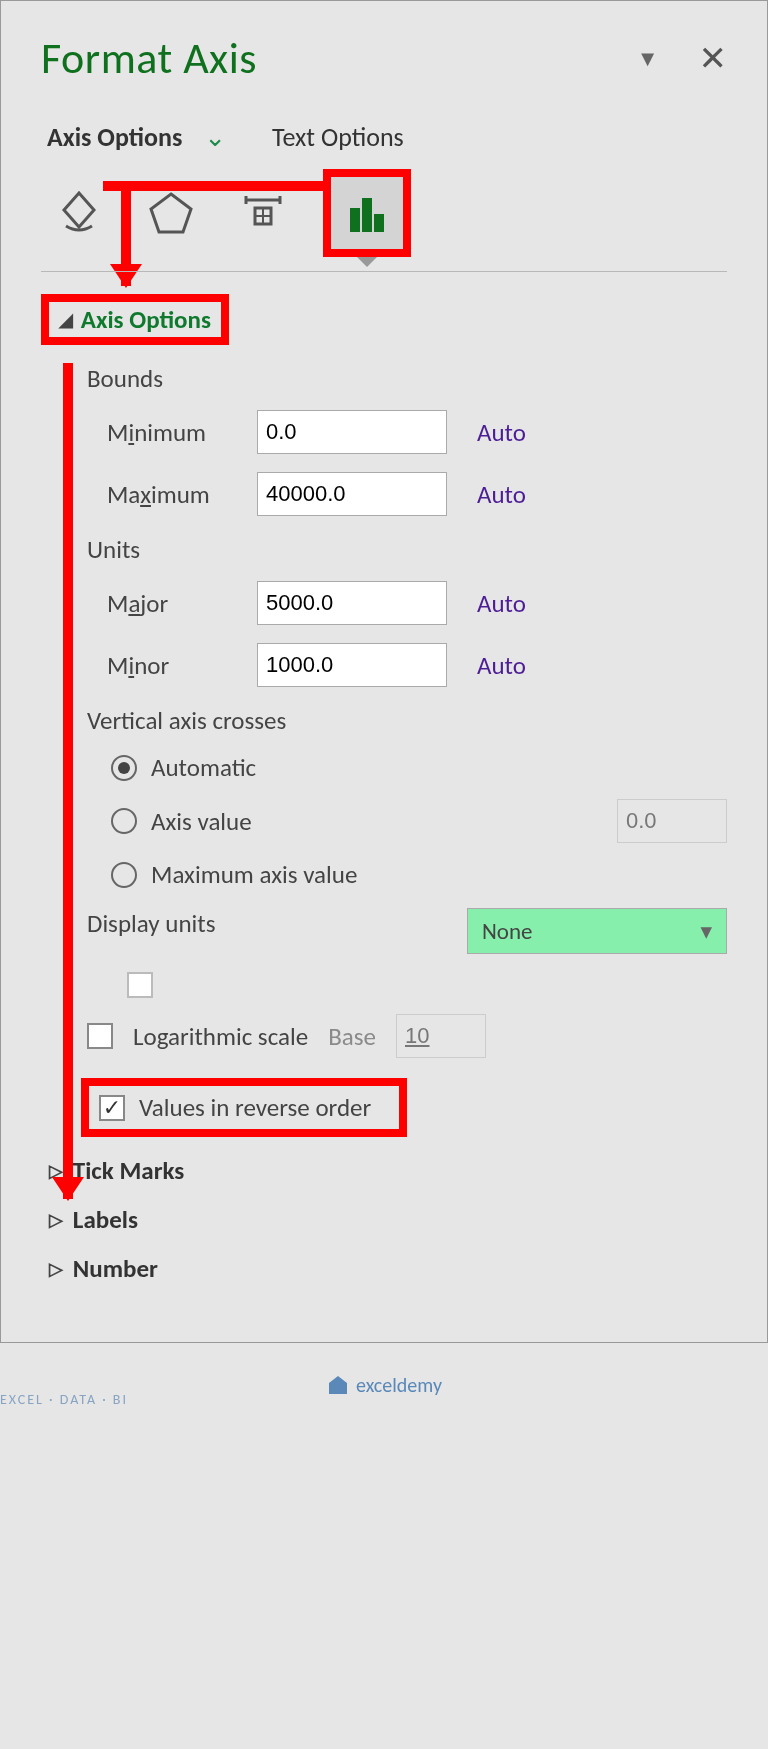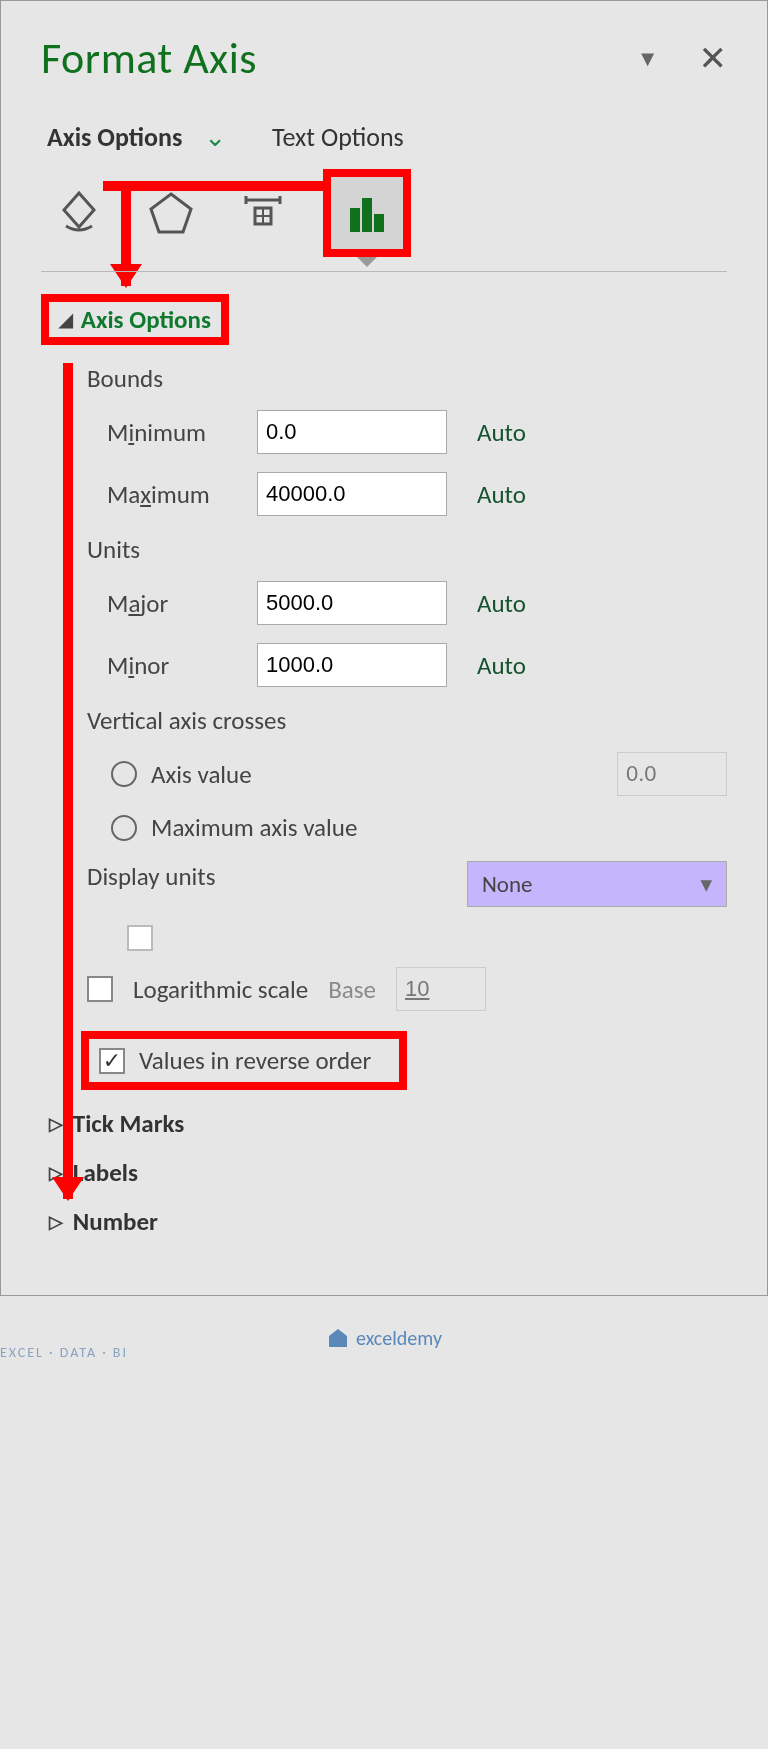--- a/index.html
+++ b/index.html
@@ -101,42 +101,42 @@
   .field-label { width: 170px; padding-left: 20px;}
   .field-label .ul { text-decoration: underline;}
   input.txt {
     width: 190px; height: 44px;
     font-size: 22px;
     padding: 4px 8px;
     border: 1px solid #aaa;
     background:#fff;
   }
   input.txt.dis { background:#e6e6e6; color:#777; border:1px solid #ccc; width:110px;}
-  .auto-lbl { margin-left: 30px; color:#14532d;}
+  .auto-lbl { margin-left: 30px; color:#4c1d95;}
   .radio-row, .check-row {
     display:flex; align-items:center; gap:14px;
     margin: 6px 0 16px 24px;
   }
   .radio {
     width:26px;height:26px;border-radius:50%;
     border:2px solid #666; display:inline-flex;
     align-items:center;justify-content:center;
     flex-shrink:0;
   }
   .radio.checked::after{
     content:"";width:12px;height:12px;border-radius:50%;background:#444;
   }
   .checkbox {
     width:26px;height:26px;border:2px solid #888;background:#fff;
     display:inline-flex;align-items:center;justify-content:center;
     flex-shrink:0; font-size:22px; color:#333;
   }
   .select-box {
     width: 260px; height:46px;
-    border:1px solid #aaa; background:#c4b5fd;
+    border:1px solid #aaa; background:#86efac;
     display:flex;align-items:center;justify-content:space-between;
     padding:0 14px; font-size:23px;
   }
   .sel-row {display:flex;align-items:flex-start;gap:30px;margin:18px 0;}
   .disabled-txt { color:#8a8a8a; }
   .base-row {display:flex;align-items:center;gap:20px;margin:8px 0 14px 0;}
   .red-big {
     border:8px solid #ff0000;
     padding:6px 28px 6px 10px;
     display:inline-flex;align-items:center;gap:14px;
@@ -272,20 +272,24 @@
       <span class="auto-lbl">Auto</span>
     </div>
     <div class="field-row">
       <span class="field-label">M<span class="ul">i</span>nor</span>
       <input class="txt" value="1000.0" style="">
       <span class="auto-lbl">Auto</span>
     </div>
 
     <div class="group-label">Vertical axis crosses</div>
     <div class="radio-row">
+      <span class="radio checked"></span>
+      <span>Aut<span class="ul">o</span>matic</span>
+    </div>
+    <div class="radio-row">
       <span class="radio"></span>
       <span>Axis valu<span class="ul">e</span></span>
       <span style="flex:1"></span>
       <input class="txt dis" disabled="" value="0.0" style="">
     </div>
     <div class="radio-row">
       <span class="radio"></span>
       <span><span class="ul">M</span>aximum axis value</span>
     </div>
 

